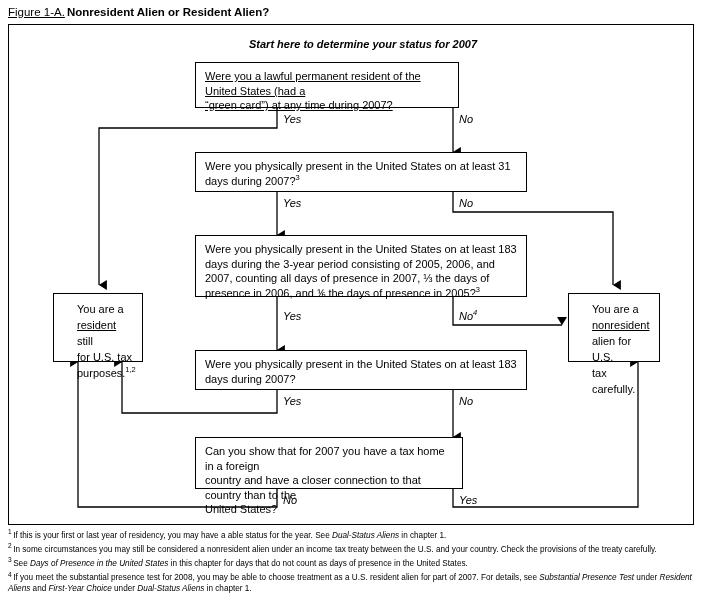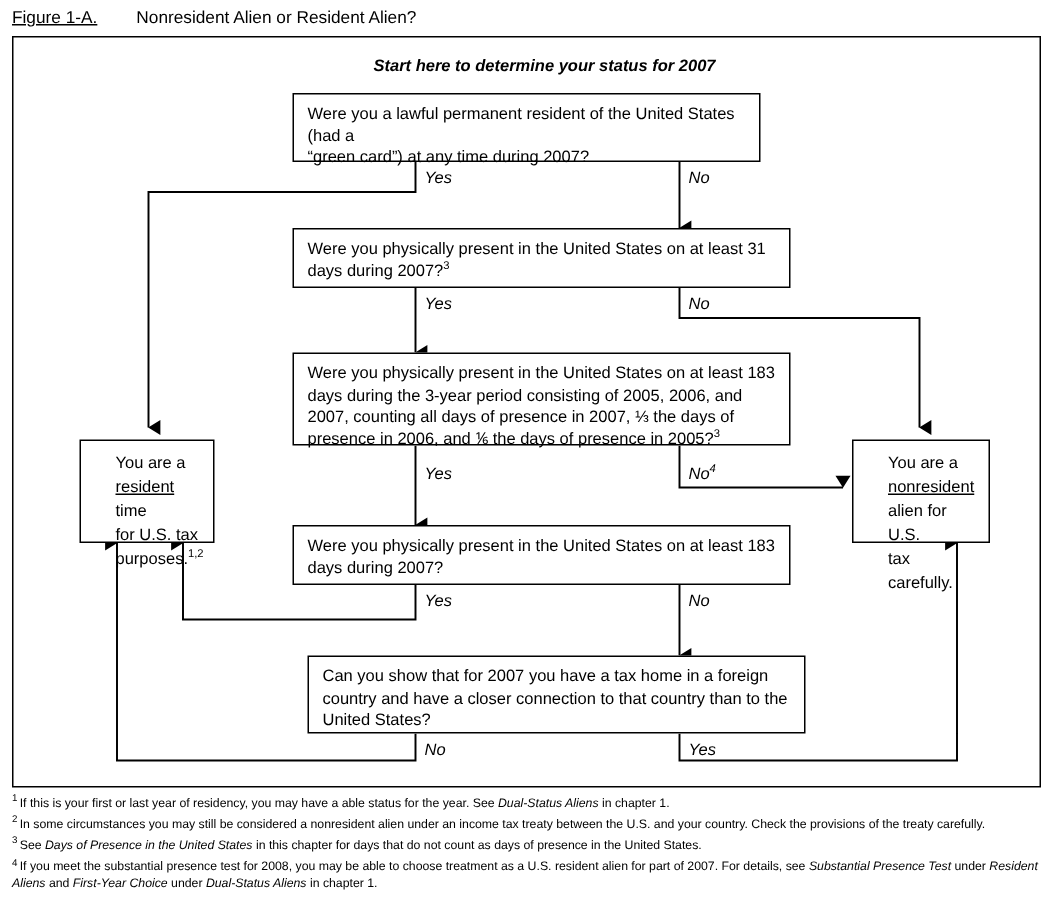--- a/index.html
+++ b/index.html
@@ -26,22 +26,22 @@
     left: 8px;
     top: 6px;
     font-size: 11.5px;
     white-space: nowrap;
   }
   .fig-caption .fig-num {
     font-weight: normal;
     text-decoration: underline;
   }
   .fig-caption .fig-title {
-    font-weight: normal;
-    margin-left: 26px;
+    font-weight: bold;
+    margin-left: 2px;
   }
   
   .outer-frame {
     position: absolute;
     left: 8px;
     top: 24px;
     width: 686px;
     height: 501px;
     border: 1.4px solid #000;
     box-sizing: border-box;
@@ -158,21 +158,21 @@
       <path d="M277,390 L277,413 L122,413 L122,362" marker-end="url(#arrUp)"></path>
 
       <path d="M453,390 L453,437" marker-end="url(#arrDown)"></path>
 
       <path d="M277,489 L277,507 L78,507 L78,362" marker-end="url(#arrUp)"></path>
 
       <path d="M453,489 L453,507 L638,507 L638,362" marker-end="url(#arrUp)"></path>
     </g>
   </svg>
 
-  <div class="node decision" style="left:195px; top:62px; width:312px; height:46px;">
+  <div class="node decision" style="left:195px; top:62px; width:264px; height:46px;text-decoration:underline;">
     <span>Were you a lawful permanent resident of the United States (had a</span>
     <br><span>“green card”) at any time during 2007?</span>
   </div>
   <div class="branch-label" style="left:283px; top:113px;">Yes</div>
   <div class="branch-label" style="left:459px; top:113px;">No</div>
 
   <div class="node decision" style="left:195px; top:152px; width:332px; height:40px;">
     <span>Were you physically present in the United States on at least 31</span>
     <br><span>days during 2007?</span><sup>3</sup>
   </div>
@@ -190,31 +190,31 @@
     <span>No</span><sup>4</sup>
   </div>
 
   <div class="node decision" style="left:195px; top:350px; width:332px; height:40px;">
     <span>Were you physically present in the United States on at least 183</span>
     <br><span>days during 2007?</span>
   </div>
   <div class="branch-label" style="left:283px; top:395px;">Yes</div>
   <div class="branch-label" style="left:459px; top:395px;">No</div>
 
-  <div class="node decision" style="left:205px; top:437px; width:332px; height:52px;">
+  <div class="node decision" style="left:195px; top:437px; width:268px; height:52px;">
     <span>Can you show that for 2007 you have a tax home in a foreign</span>
     <br><span>country and have a closer connection to that country than to the</span>
     <br><span>United States?</span>
   </div>
   <div class="branch-label" style="left:283px; top:494px;">No</div>
   <div class="branch-label" style="left:459px; top:494px;">Yes</div>
 
   <div class="node terminal" style="left:53px; top:293px; width:90px; height:69px;">
     <span>You are a</span>
-    <br><span class="u">resident</span><br><span> time</span>
+    <br><span class="u">resident</span><br><span> still</span>
     <br><span>for U.S. tax</span>
     <br><span>purposes.</span><sup>1,2</sup>
   </div>
 
   <div class="node terminal" style="left:568px; top:293px; width:92px; height:69px;">
     <span>You are a</span>
     <br><span class="u">nonresident</span>
     <br><span>alien for U.S.</span>
     <br><span>tax carefully.</span>
   </div>

